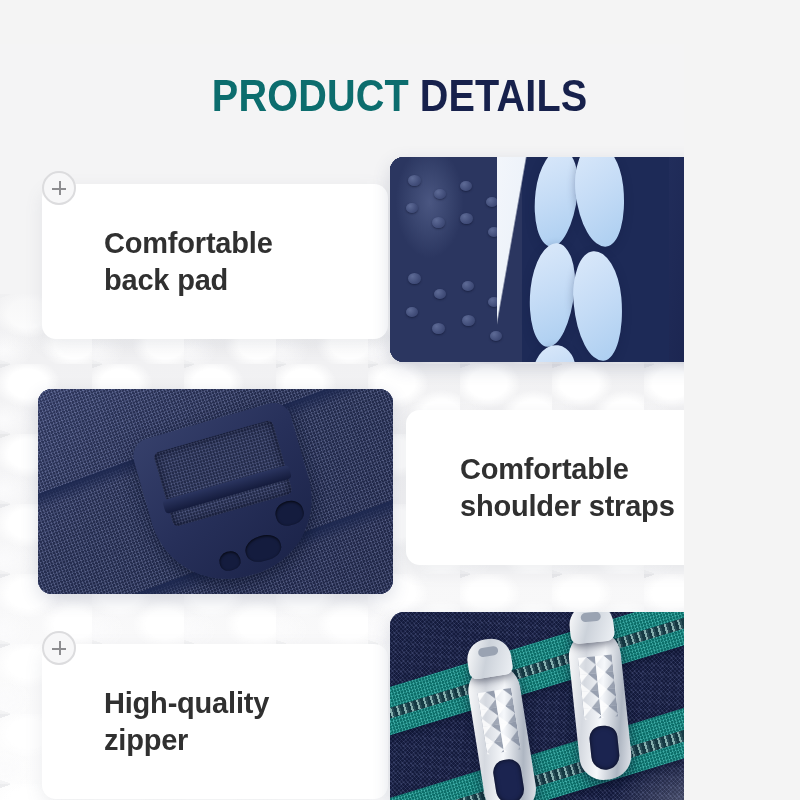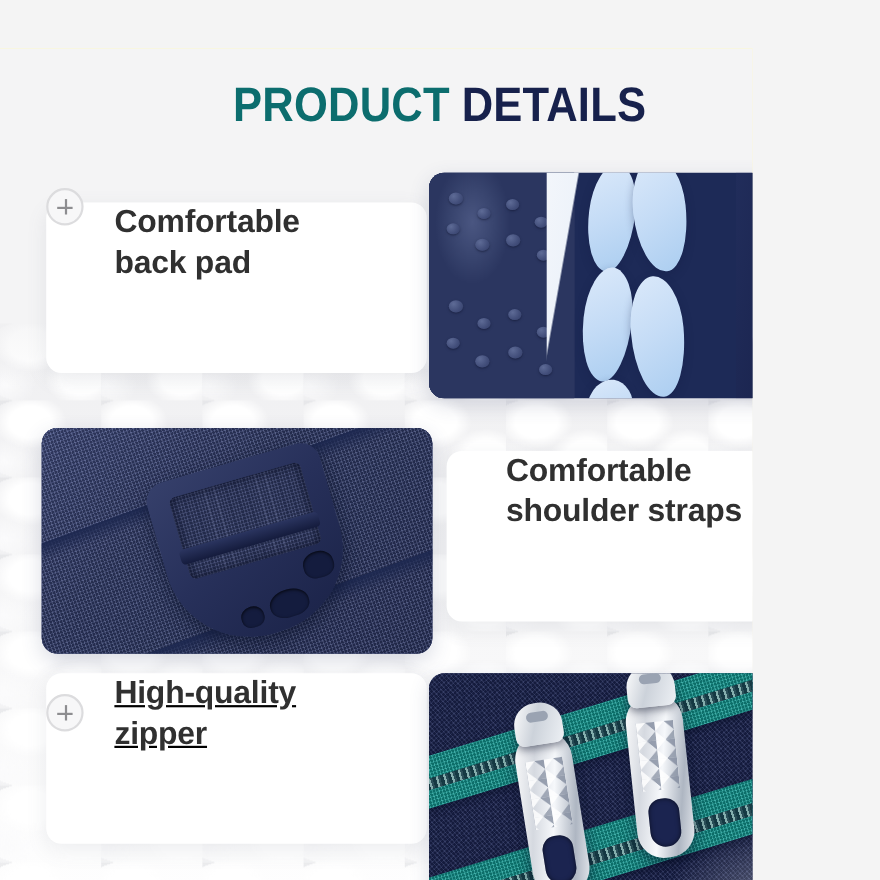--- a/index.html
+++ b/index.html
@@ -68,21 +68,21 @@
 
   
   .card {
     position: absolute;
     background: #ffffff;
     border-radius: 14px;
     box-shadow: 0 6px 18px rgba(110,115,130,0.12);
   }
   .text-card {
     display: flex;
-    align-items: flex-start;
+    align-items: center;
   }
   .card-text {
     font-size: 29px;
     line-height: 1.27;
     font-weight: 700;
     color: #303030;
     white-space: pre-line;
     letter-spacing: -0.2px;
   }
 
@@ -346,21 +346,21 @@
       <div class="hole h3"></div>
     </div>
   </div>
 
   <div class="card text-card" style="left:406px; top:366px; width:344px; height:155px; padding-left:54px; box-sizing:border-box;">
     <div class="card-text">Comfortable
 shoulder straps</div>
   </div>
   <div class="plus" style="left:717px; top:358px;"></div>
 
-  <div class="card text-card" style="left:42px; top:568px; width:346px; height:155px; padding-left:62px; box-sizing:border-box;text-decoration:underline;">
+  <div class="card text-card" style="left:42px; top:600px; width:346px; height:155px; padding-left:62px; box-sizing:border-box;">
     <div class="card-text">High-quality
 zipper</div>
   </div>
   <div class="plus" style="left:42px; top:587px;"></div>
 
   <div class="photo p3" style="left:390px; top:568px; width:358px; height:205px;">
     <div class="fabric"></div>
     <div class="tape t1">
       <div class="tape-teeth"></div>
     </div>

